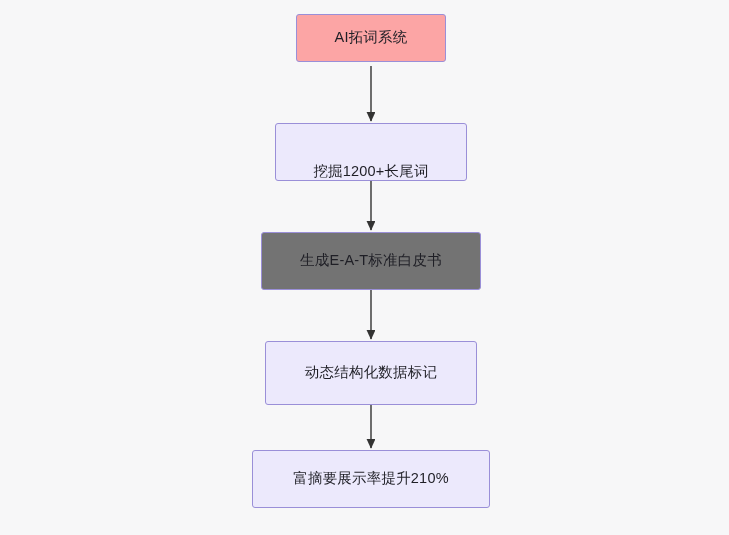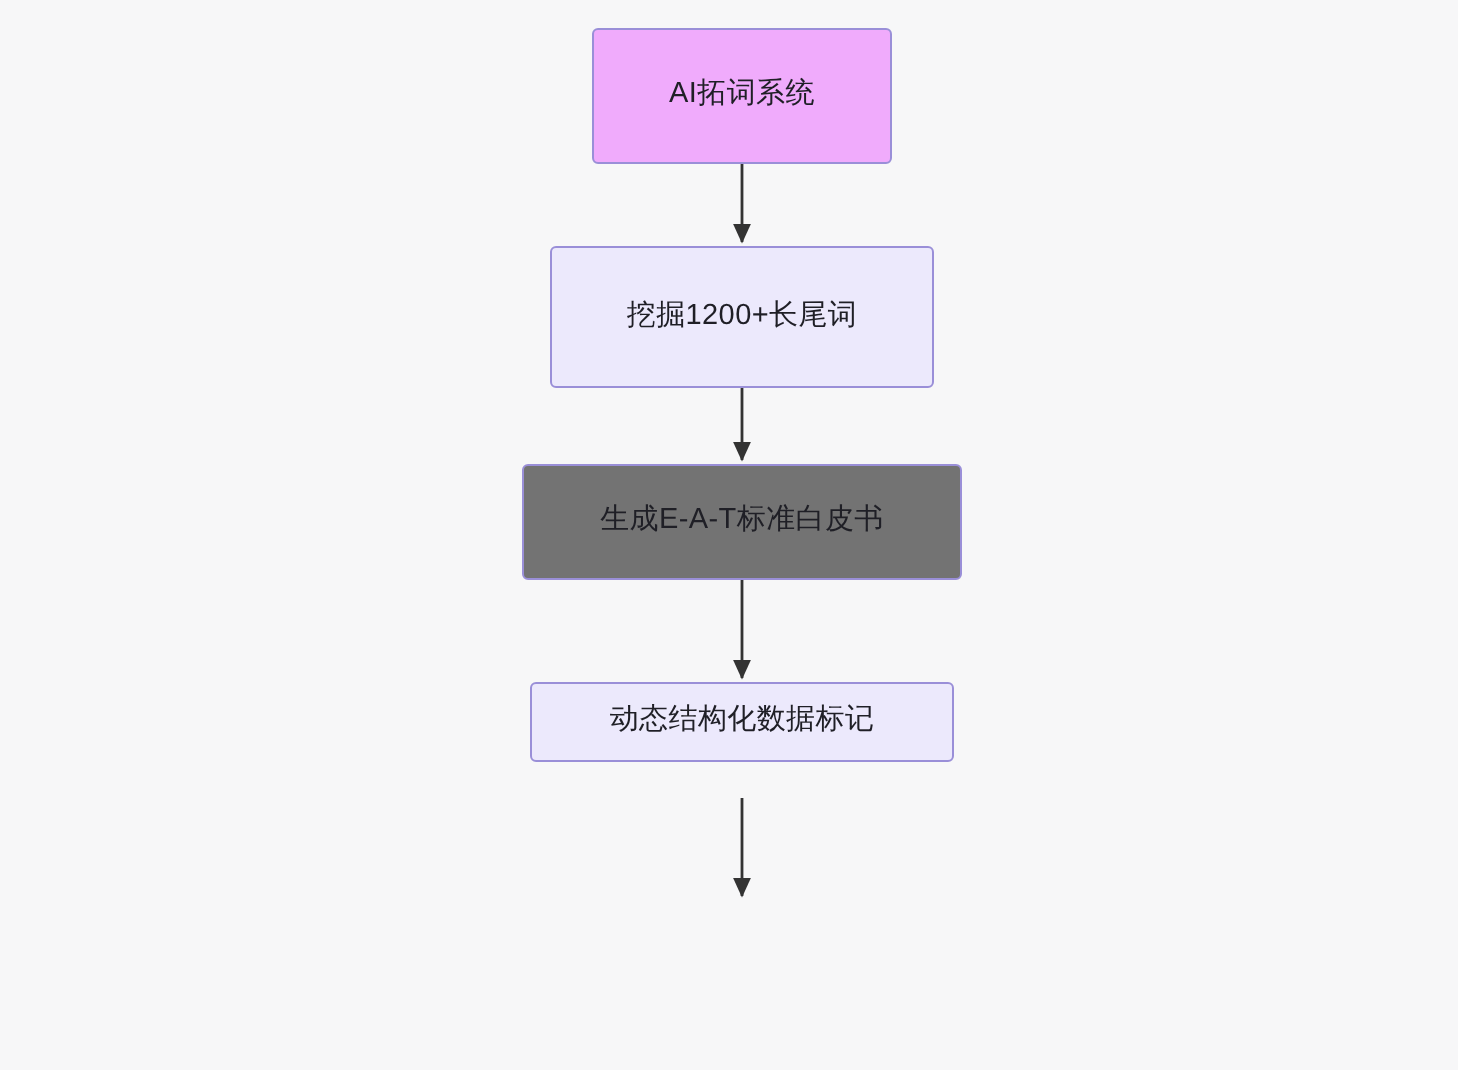--- a/index.html
+++ b/index.html
@@ -53,25 +53,28 @@
       </marker>
     </defs>
     <g id="edges-group" stroke="#333333" stroke-width="1.4" fill="none">
         <path d="M371,66 L371,121" marker-end="url(#arrowhead)" stroke="#333333"></path>
         <path d="M371,181 L371,230" marker-end="url(#arrowhead)" stroke="#333333"></path>
         <path d="M371,290 L371,339" marker-end="url(#arrowhead)" stroke="#333333"></path>
         <path d="M371,399 L371,448" marker-end="url(#arrowhead)" stroke="#333333"></path>
       </g>
   </svg>
 
-  <div class="node" style="left: 296px; top: 14px; width: 150px; height: 68px; background: #f0abfc; border-color: rgb(154, 143, 216);">
+  <div class="node" style="left: 296px; top: 14px; width: 150px; height: 48px; background: #fca5a5; border-color: rgb(154, 143, 216);">
     <span>AI拓词系统</span>
   </div>
-  <div class="node" style="left: 275px; top: 123px; width: 192px; height: 71px; background: rgb(236, 233, 252); border-color: rgb(154, 143, 216);">
+  <div class="node" style="left: 275px; top: 123px; width: 192px; height: 58px; background: rgb(236, 233, 252); border-color: rgb(154, 143, 216); align-items: flex-end;">
     <span>挖掘1200+长尾词</span>
   </div>
   <div class="node" style="left: 261px; top: 232px; width: 220px; height: 58px; background: #737373; border-color: rgb(154, 143, 216);">
     <span>生成E-A-T标准白皮书</span>
   </div>
-  <div class="node" style="left: 265px; top: 341px; width: 212px; height: 40px; background: rgb(236, 233, 252); border-color: rgb(154, 143, 216); text-align: right;">
+  <div class="node" style="left: 265px; top: 341px; width: 212px; height: 64px; background: rgb(236, 233, 252); border-color: rgb(154, 143, 216); text-align: right;">
     <span>动态结构化数据标记</span>
+  </div>
+  <div class="node" style="left: 252px; top: 450px; width: 238px; height: 58px; background: rgb(236, 233, 252); border-color: rgb(154, 143, 216);">
+    <span>富摘要展示率提升210%</span>
   </div>
 </div>
 
 </body></html>

